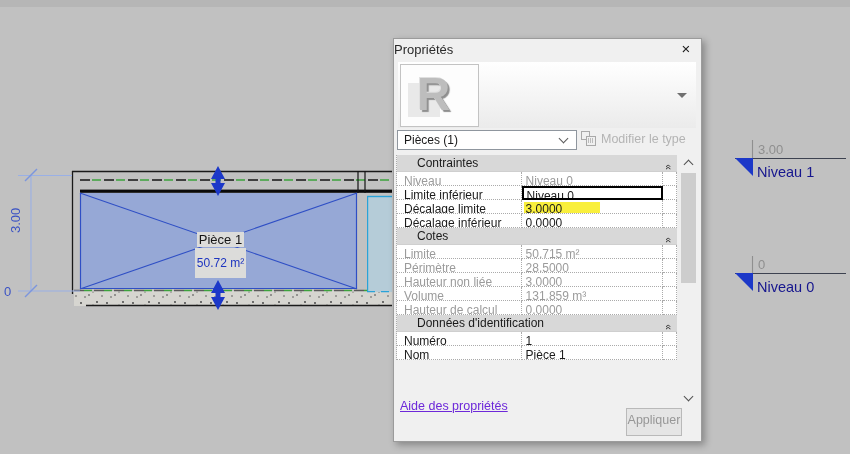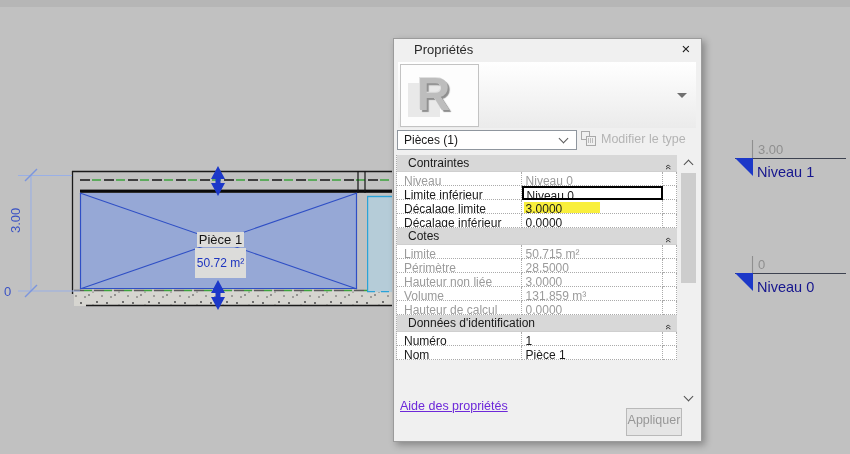--- a/index.html
+++ b/index.html
@@ -8,21 +8,21 @@
   #topstrip{position:absolute;left:0;top:0;width:850px;height:7px;background:#b6b6b6;}
   
   #draw-svg{position:absolute;left:0;top:0;z-index:1;}
   #room-tag{position:absolute;left:192px;top:230px;width:57px;z-index:2;text-align:center;}
   #room-tag .tagline1{background:#dcdcda;color:#141414;font-size:13px;line-height:15px;padding:0 2px;display:inline-block;}
   #room-tag .tagline2{background:#dcdcda;color:#1d35c0;font-size:12px;line-height:14px;padding:8px 2px;display:inline-block;}
   
   #dlg{position:absolute;left:393px;top:38px;width:307px;height:402px;background:#f0f0f0;
        border:1px solid #9b9b9b;box-shadow:3px 3px 7px rgba(0,0,0,.30);z-index:10;font-size:12px;color:#1a1a1a;}
   #dlg-title{position:absolute;left:0;top:0;width:100%;height:22px;line-height:22px;}
-  #dlg-title .t{margin-left:20px;font-size:13px;color:#2a2a2a;}
+  #dlg-title .t{margin-left:0;font-size:13px;color:#2a2a2a;}
   #dlg-close{position:absolute;right:6px;top:1px;width:18px;height:18px;text-align:center;line-height:18px;
              font-size:15px;color:#1a1a1a;cursor:pointer;}
   #preview{position:absolute;left:4px;top:23px;width:298px;height:66px;
            background:linear-gradient(#ffffff,#ebebeb);}
   #thumb{position:absolute;left:2px;top:2px;width:77px;height:61px;background:#fdfdfd;border:1px solid #c3c3c3;}
   #thumb .sq{position:absolute;left:7px;top:18px;width:32px;height:34px;background:#e9e9e9;}
   #thumb .R{position:absolute;left:16px;top:2px;font-size:46px;font-weight:bold;color:#bdbdbd;
             text-shadow:-1px -1px 0 #dfdfdf,2px 2px 1px #8f8f8f;}
   #preview-arrow{position:absolute;right:9px;top:31px;width:0;height:0;
                  border-left:5px solid transparent;border-right:5px solid transparent;border-top:5px solid #707070;}
@@ -35,21 +35,21 @@
   #modify-type{position:absolute;left:186px;top:90px;width:118px;height:20px;color:#b4b4b4;}
   #mt-icon{position:absolute;left:1px;top:2px;width:16px;height:16px;}
   #mt-icon .s1{position:absolute;left:0;top:0;width:7px;height:7px;border:1px solid #a9a9a9;}
   #mt-icon .s2{position:absolute;left:5px;top:5px;width:8px;height:8px;border:1px solid #a9a9a9;background:#f0f0f0;}
   #mt-icon .s2::after{content:"";position:absolute;left:1px;top:1px;width:5px;height:5px;
       background:repeating-linear-gradient(90deg,#bbb 0 1px,transparent 1px 2px);}
   #mt-label{position:absolute;left:21px;top:0;line-height:20px;font-size:12.5px;}
   
   #grid{position:absolute;left:2px;top:116px;width:281px;border-left:1px dotted #ababab;box-sizing:border-box;}
   .sect{height:17px;background:#d8d8d8;position:relative;line-height:17px;border-bottom:1px solid #cfcfcf;box-sizing:border-box;}
-  .sect .st{margin-left:11px;color:#1a1a1a;}
+  .sect .st{margin-left:20px;color:#1a1a1a;}
   .dblchev{position:absolute;right:6px;top:3px;font-size:10px;color:#333;transform:rotate(90deg);letter-spacing:-1px;}
   .prow{display:flex;height:14px;background:#fff;box-sizing:border-box;}
   .pname{width:125px;box-sizing:border-box;padding:2px 0 0 7px;border-right:1px dotted #ababab;border-bottom:1px dotted #ababab;
          white-space:nowrap;overflow:hidden;}
   .pval{width:142px;box-sizing:border-box;padding:2px 0 0 4px;border-right:1px dotted #ababab;border-bottom:1px dotted #ababab;
         white-space:nowrap;overflow:hidden;position:relative;}
   .pxtra{width:14px;box-sizing:border-box;border-right:1px dotted #ababab;border-bottom:1px dotted #ababab;}
   .ro{color:#9b9b9b;}
   .pval.focus{border:2px solid #000;padding:1px 0 0 3px;}
   .hl{background:#f9ef3c;display:inline-block;min-width:74px;margin-left:-2px;padding-left:2px;}

